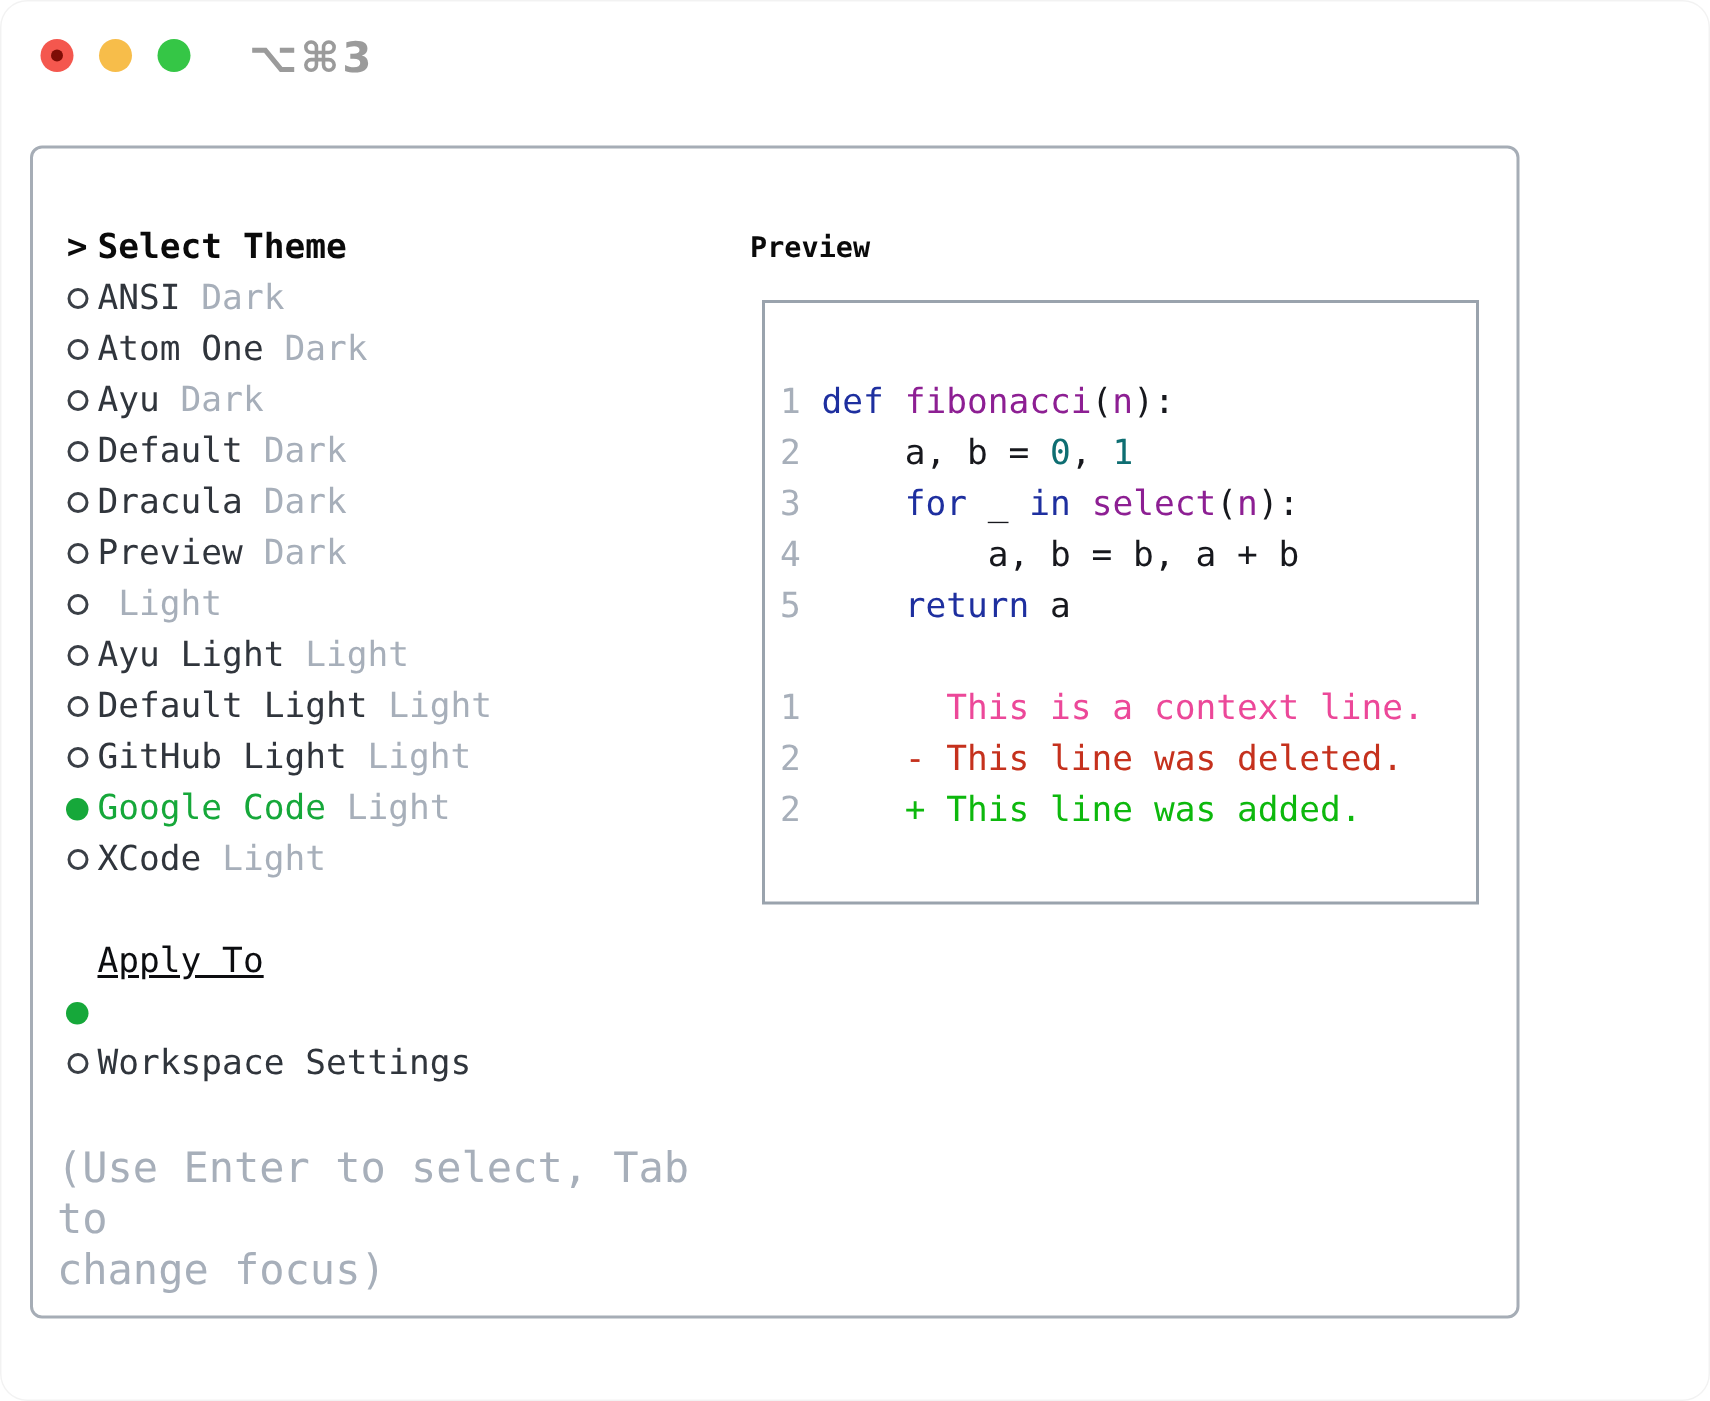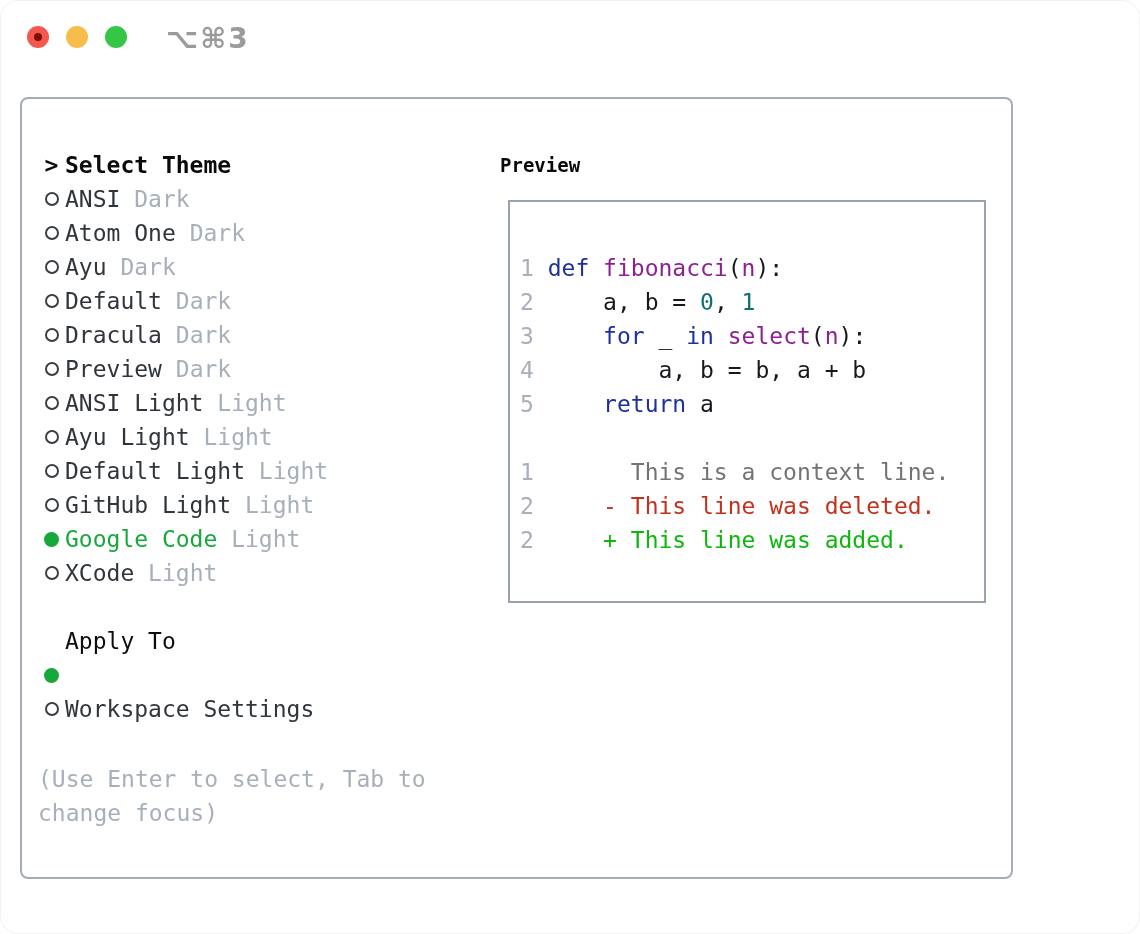--- a/index.html
+++ b/index.html
@@ -42,47 +42,47 @@
   .chevron { font-weight:bold; color:#0a0a0a; }
   .dot {
     width:14px; height:14px; border-radius:50%;
     border:2.5px solid #3a3f46; background:transparent;
   }
   .dot.on { width:15px; height:15px; border:none; background:#16a83a; }
   .hdr { font-weight:bold; color:#0a0a0a;text-align:center; }
   .t-name { color:#30353c; }
   .t-name.sel { color:#16a83a; }
   .t-var { color:#a7afba; margin-left:1ch; }
-  .apply-hdr { color:#0c0d10; }
+  .apply-hdr { color:#0c0d10;text-decoration:underline; }
   .opt-label { color:#30353c; }
   .opt-label.sel { color:#16a83a; }
   .help {
     position:absolute; left:16px; top:663px; width:460px;
-    font-size:23px; line-height:34px; color:#a7afba; white-space:pre-line;
+    font-size:28px; line-height:34px; color:#a7afba; white-space:pre-line;
   }
 
   
   .preview-title {
     position:absolute; left:478px; top:49px; height:34px; line-height:34px;
     font-size:19px; font-weight:bold; color:#0a0a0a;
   }
   .preview-box {
     position:absolute; left:486px; top:101px; width:478px; height:403px;
     border:2px solid #9aa3ad; background:#ffffff;
     padding:49px 10px 42px 10px; overflow:hidden;
   }
   .crow { display:flex; height:34px; line-height:34px; font-size:23px; white-space:pre; }
   .crow .ln { flex:0 0 1ch; color:#a7afba; }
   .crow .ctext { margin-left:1ch; white-space:pre; color:#17181d; }
   .spacer-line { height:34px; }
   .kw  { color:#1e2f9f; }
   .ty  { color:#8d1f93; }
   .lit { color:#0e6e72; }
   .pl  { color:#17181d; }
-  .ctext.context { color:#737373; }
+  .ctext.context { color:#ec4899; }
   .ctext.deleted { color:#c5311d; }
   .ctext.added   { color:#0db80d; }
 </style>
 </head>
 <body>
 
 <div class="window">
 
   <div class="titlebar">
     <div class="traffic close">
@@ -133,21 +133,20 @@
       </div>
 
       <div class="row">
         <span class="marker"><span class="dot"></span></span>
         <span class="t-name">Preview</span>
         <span class="t-var">Dark</span>
       </div>
 
       <div class="row">
         <span class="marker"><span class="dot"></span></span>
-        <span class="t-name">ANSI Light</span>
         <span class="t-var">Light</span>
       </div>
 
       <div class="row">
         <span class="marker"><span class="dot"></span></span>
         <span class="t-name">Ayu Light</span>
         <span class="t-var">Light</span>
       </div>
 
       <div class="row">

